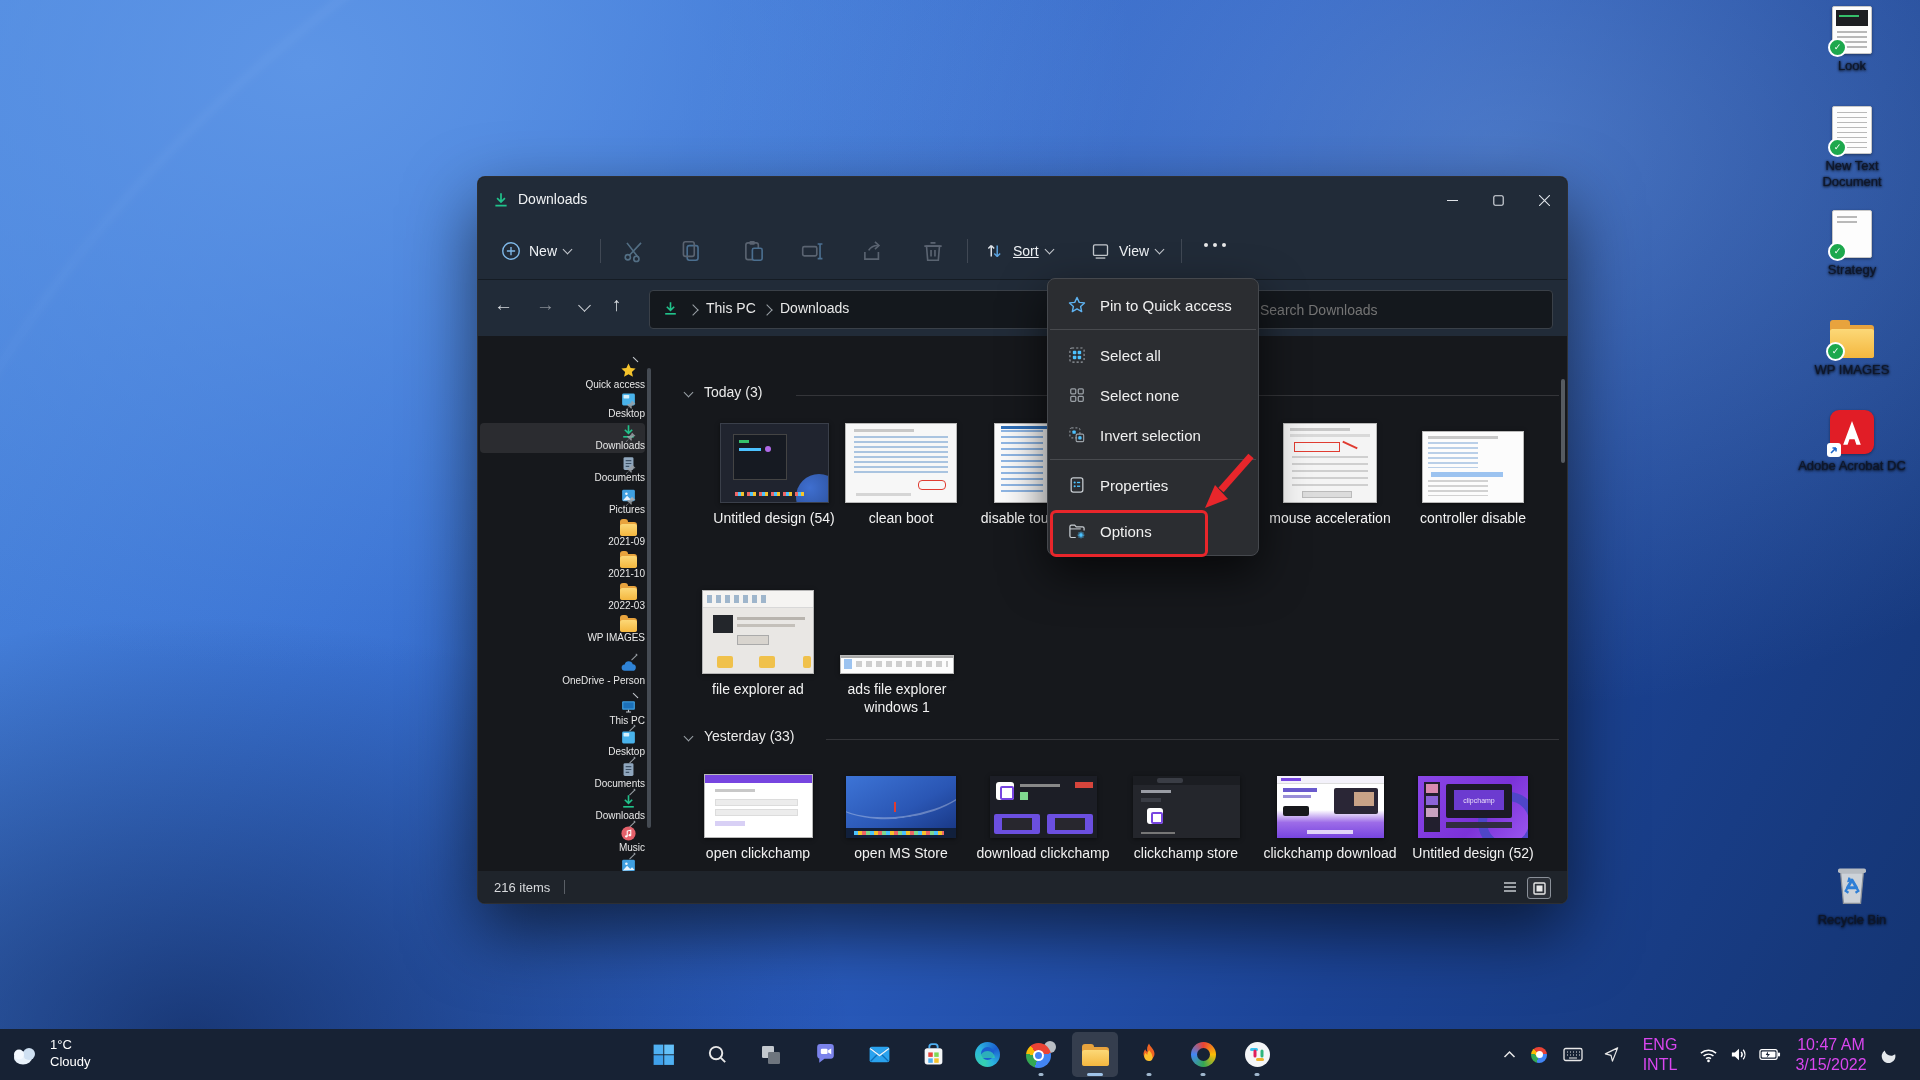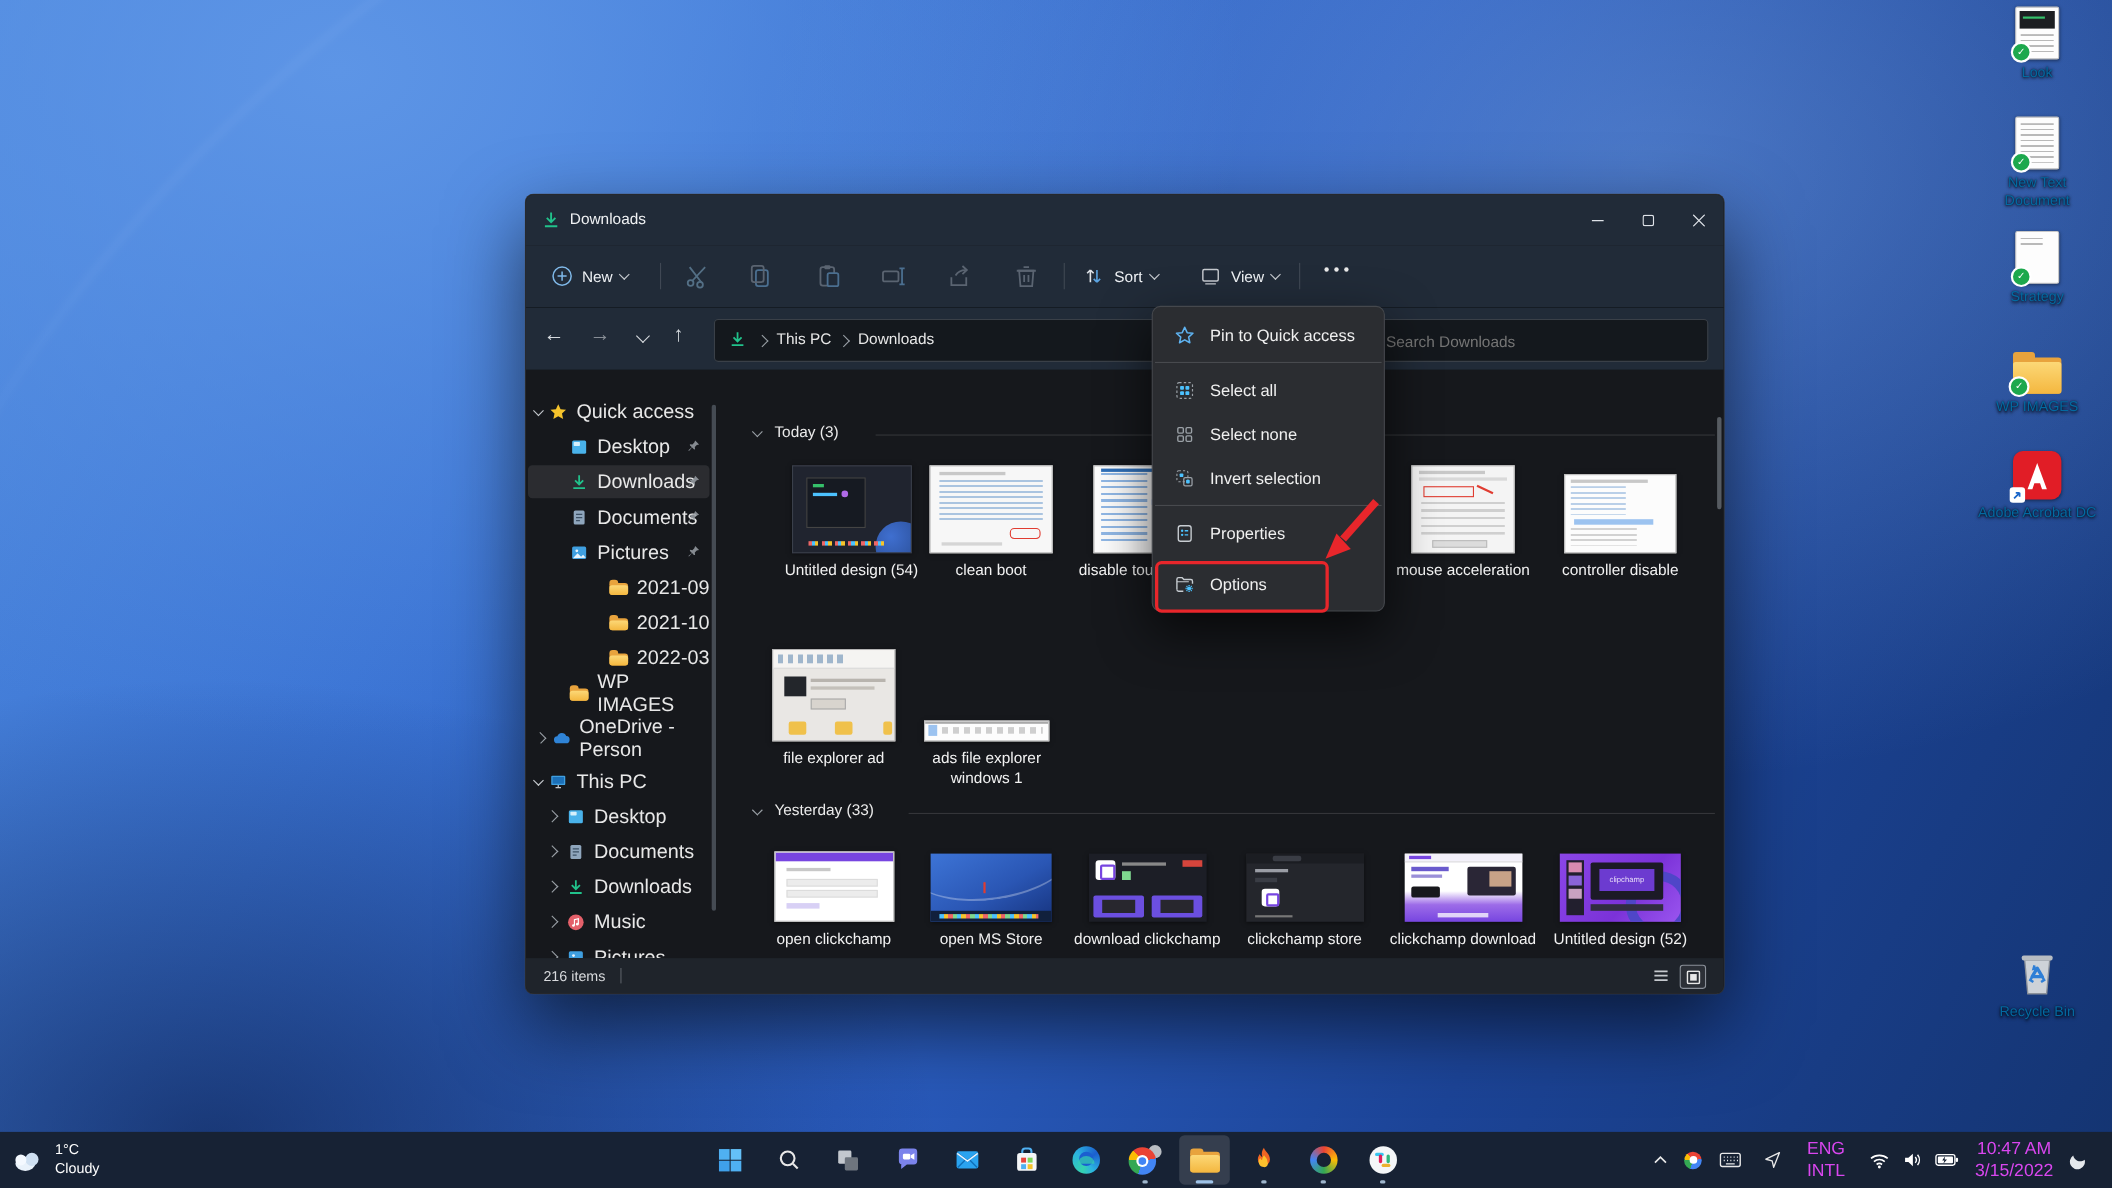--- a/index.html
+++ b/index.html
@@ -8,21 +8,21 @@
   
   #desktop{position:absolute;inset:0;
     background:
       radial-gradient(1100px 700px at 10% 96%, rgba(4,18,58,.6), transparent 60%),
       radial-gradient(1300px 900px at 78% 14%, rgba(140,185,245,.38), transparent 62%),
       radial-gradient(1500px 1100px at 16% 6%, #5d95e6 0%, transparent 55%),
       linear-gradient(118deg,#4d88dd 0%,#3b74d4 26%,#2a5cbe 52%,#1c4497 74%,#143471 100%);}
   .arc{position:absolute;border-radius:50%;border-top:3px solid rgba(255,255,255,.18);filter:blur(4px);}
   
   .dicon{position:absolute;width:110px;text-align:center;}
-  .dicon .lbl{color:#0369a1;font-size:13px;line-height:1.25;text-shadow:0 1px 3px rgba(0,0,0,.9),0 0 2px rgba(0,0,0,.7);margin-top:4px;}
+  .dicon .lbl{color:#0f172a;font-size:13px;line-height:1.25;text-shadow:0 1px 3px rgba(0,0,0,.9),0 0 2px rgba(0,0,0,.7);margin-top:4px;}
   .docthumb{width:38px;height:46px;background:#fdfdfd;border:1px solid #c8c8c8;border-radius:2px;margin:0 auto;position:relative;box-shadow:0 1px 3px rgba(0,0,0,.4);}
   .chk{position:absolute;left:-5px;bottom:-4px;width:15px;height:15px;border-radius:50%;background:#1da84d;border:2px solid #fff;color:#fff;font-size:9px;line-height:15px;text-align:center;}
   .lines{position:absolute;left:4px;right:4px;background:repeating-linear-gradient(#b9b9b9 0 1.5px,transparent 1.5px 5px);}
   .folder{position:relative;margin:0 auto;}
   .folder .back{position:absolute;inset:0;top:5px;background:#e8a33d;border-radius:3px;}
   .folder .tab{position:absolute;left:0;top:0;width:45%;height:9px;background:#e8a33d;border-radius:3px 3px 0 0;}
   .folder .front{position:absolute;left:0;right:0;top:9px;bottom:0;background:linear-gradient(#fcd877,#f4b73f);border-radius:2.5px;}
   
   #win{position:absolute;left:477px;top:176px;width:1089px;height:726px;background:#16181c;
     border:1px solid rgba(255,255,255,.1);border-radius:8px;box-shadow:0 28px 70px rgba(0,0,0,.6);overflow:hidden;}
@@ -32,21 +32,21 @@
   .capbtn{position:absolute;top:0;width:46px;height:46px;display:flex;align-items:center;justify-content:center;color:#dfe3e8;}
   .tbico{position:absolute;top:15px;width:26px;height:26px;opacity:.55;}
   .vsep{position:absolute;top:16px;width:1px;height:24px;background:rgba(255,255,255,.14);}
   .ddlbl{color:#eef1f4;font-size:14px;}
   .addrbox{position:absolute;top:10px;height:37px;background:#14181d;border:1px solid #3a4048;border-radius:4px;}
   .crumb{color:#e8e8e8;font-size:14px;}
   .chevd{width:8px;height:8px;border-right:1.6px solid #c5c9ce;border-bottom:1.6px solid #c5c9ce;transform:rotate(45deg);display:inline-block;}
   .chevr{width:7px;height:7px;border-right:1.6px solid #9aa0a6;border-bottom:1.6px solid #9aa0a6;transform:rotate(-45deg);display:inline-block;}
   
   #sidebar{position:absolute;left:0;top:159px;width:173px;bottom:32px;overflow:hidden;}
-  .srow{position:absolute;left:2px;right:6px;height:30px;border-radius:4px;display:flex;align-items:center;color:#e8e8e8;font-size:18px;}
+  .srow{position:absolute;left:2px;right:6px;height:30px;border-radius:4px;display:flex;align-items:flex-end;color:#e8e8e8;font-size:10px;flex-direction:column;}
   .srow.sel{background:rgba(255,255,255,.09);}
   .srow .ic{width:17px;height:17px;flex:0 0 17px;margin-right:8px;}
   .pin{position:absolute;right:8px;top:8px;width:13px;height:13px;opacity:.85;}
   #sscroll{position:absolute;right:0;top:32px;width:4px;height:460px;background:#454b53;border-radius:2px;}
   
   #files{position:absolute;left:173px;top:159px;right:0;height:535px;overflow:hidden;}
   .ghead{position:absolute;color:#eaeaea;font-size:14px;display:flex;align-items:center;}
   .gsep{position:absolute;height:1px;background:rgba(255,255,255,.13);}
   .fitem{position:absolute;width:136px;text-align:center;}
   .twrap{height:80px;display:flex;align-items:flex-end;justify-content:center;}
@@ -202,21 +202,21 @@
     <svg class="tbico" style="left:442px;" viewBox="0 0 24 24">
         <path d="M6 7.5h12l-1.1 13H7.1z" fill="none" stroke="#8a93a0" stroke-width="1.5"></path>
         <path d="M4 7.5h16M9.7 4.5h4.6M10.2 11v6M13.8 11v6" stroke="#8a93a0" stroke-width="1.5" fill="none"></path>
       </svg>
     <div class="vsep" style="left:489px;"></div>
     <div class="abs" style="left:505px;top:12px;height:32px;display:flex;align-items:center;">
       <svg width="22" height="22" viewBox="0 0 24 24">
           <path d="M9 18V6M9 6L5.8 9.2M9 6l3.2 3.2" stroke="#dfe3e8" stroke-width="1.6" fill="none"></path>
           <path d="M15.5 6v12M15.5 18l-3.2-3.2M15.5 18l3.2-3.2" stroke="#5ba3e0" stroke-width="1.6" fill="none"></path>
         </svg>
-      <span class="ddlbl" style="margin:0 7px 0 8px;">Sort</span>
+      <span class="ddlbl" style="margin:0 7px 0 8px;text-decoration:underline;">Sort</span>
       <span class="chevd" style="width:6px;height:6px;margin-top:-3px;"></span>
     </div>
     <div class="abs" style="left:612px;top:12px;height:32px;display:flex;align-items:center;">
       <svg width="21" height="21" viewBox="0 0 24 24">
           <rect x="4" y="4.5" width="16" height="12" rx="1.5" fill="none" stroke="#c5c9ce" stroke-width="1.5"></rect>
           <path d="M6.5 19.5h11" stroke="#c5c9ce" stroke-width="1.5"></path>
         </svg>
       <span class="ddlbl" style="margin:0 7px 0 8px;">View</span>
       <span class="chevd" style="width:6px;height:6px;margin-top:-3px;"></span>
     </div>

